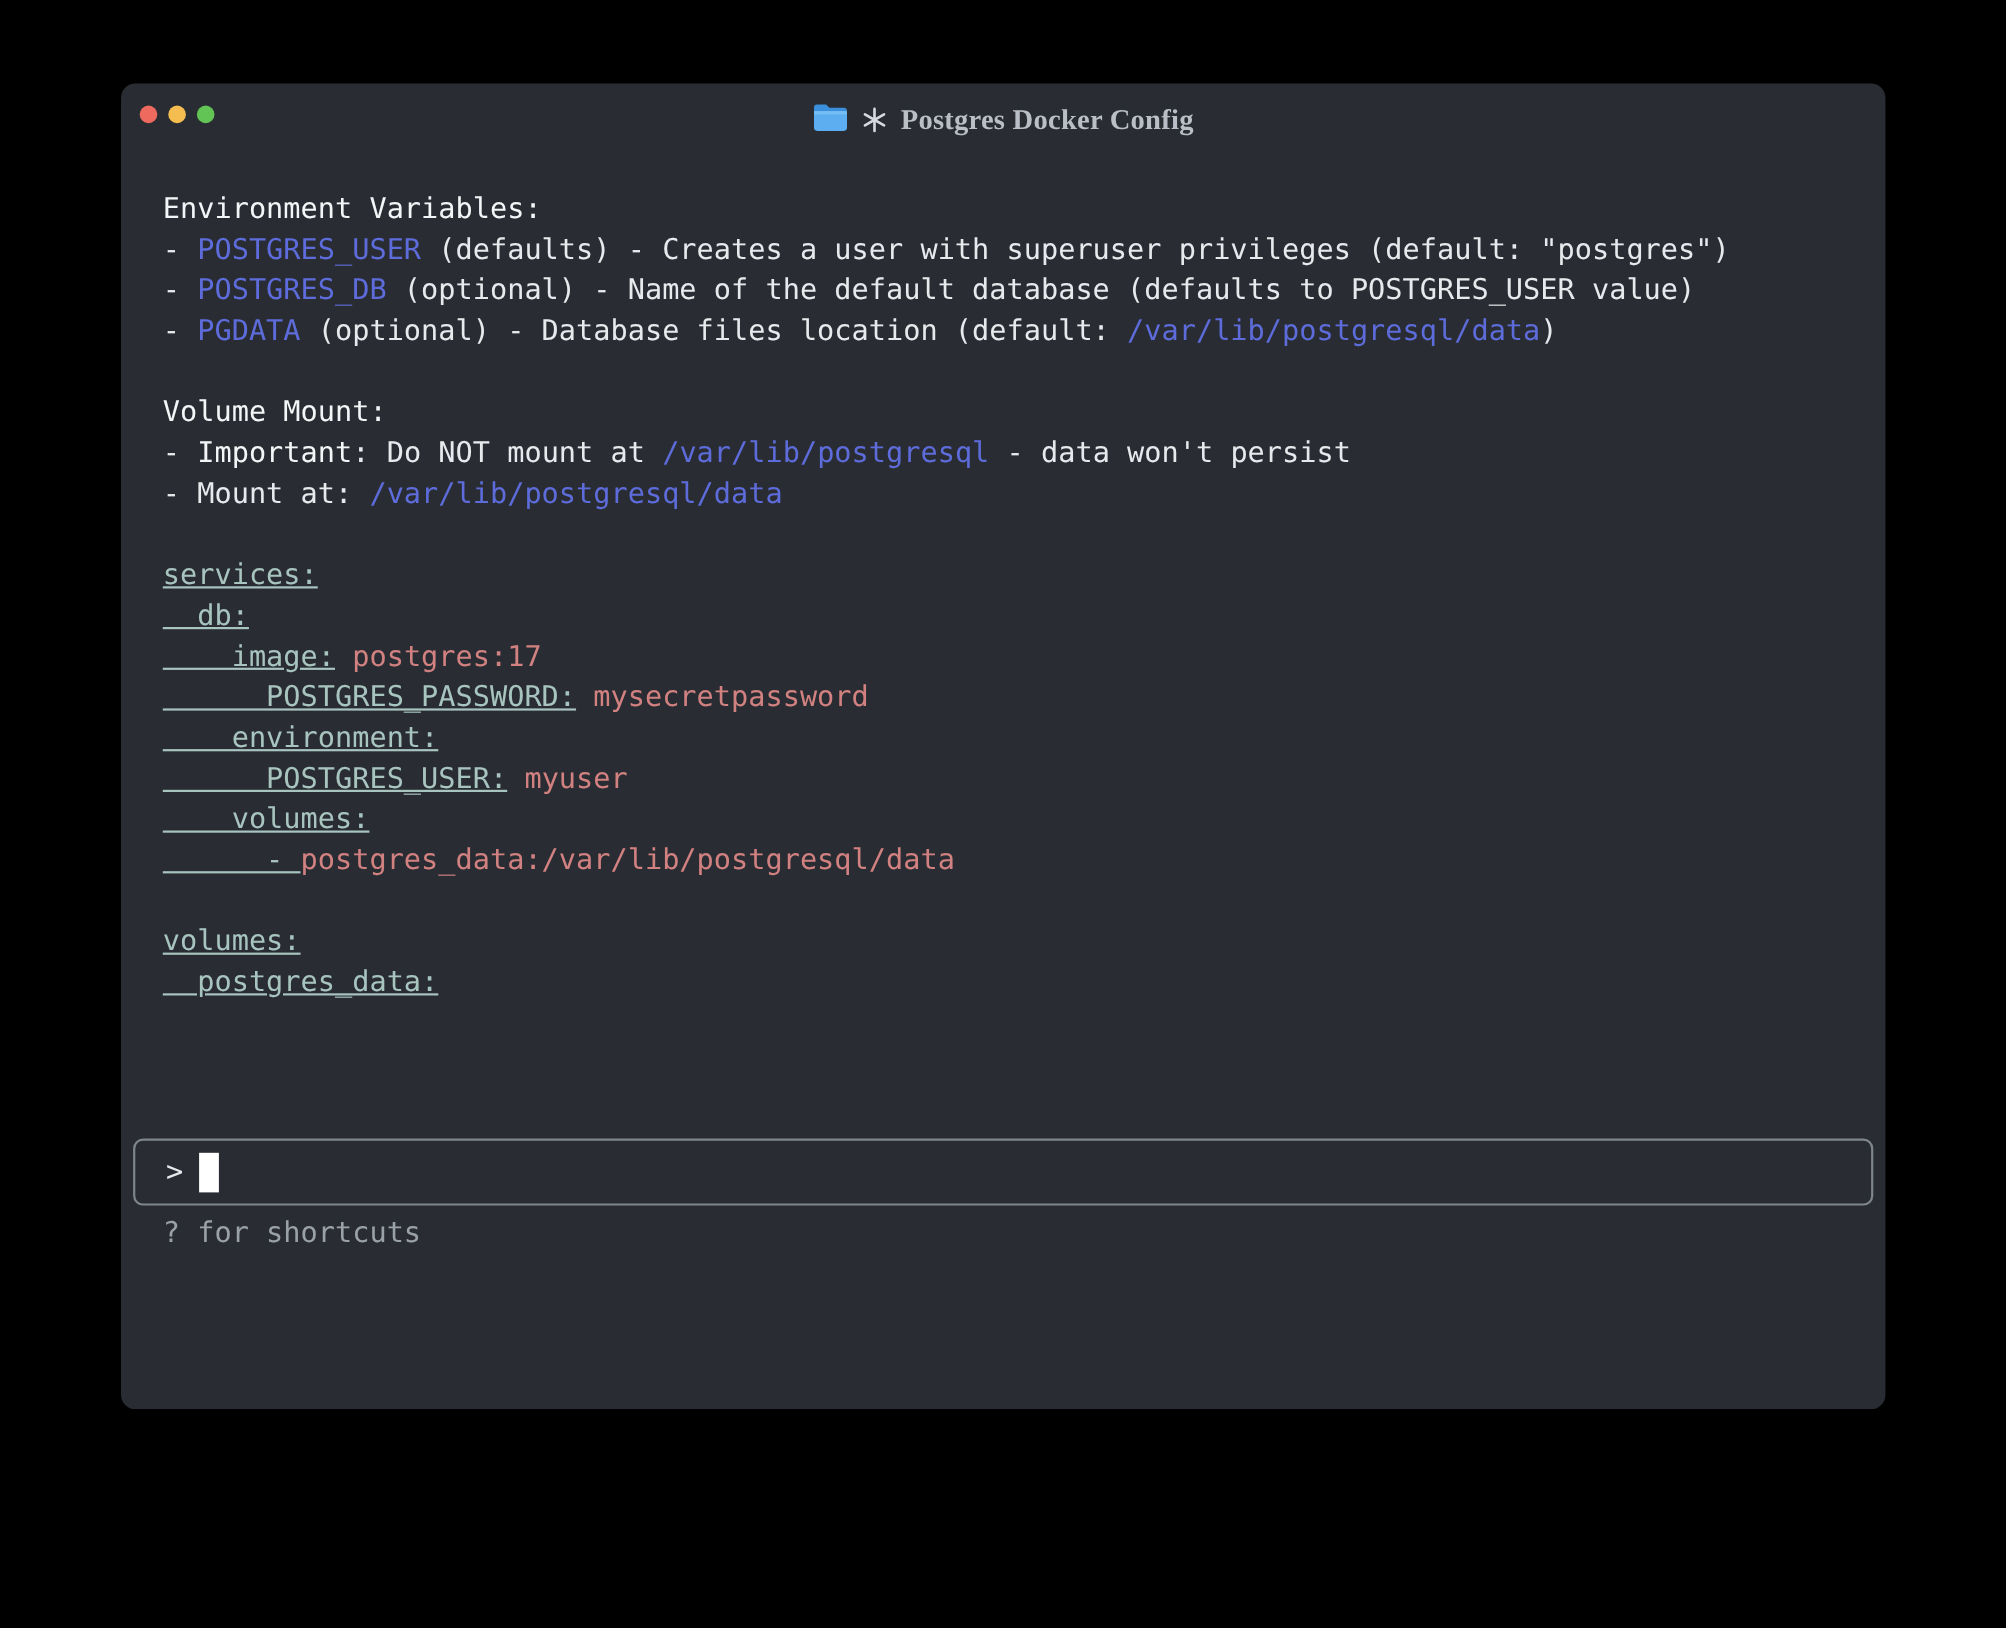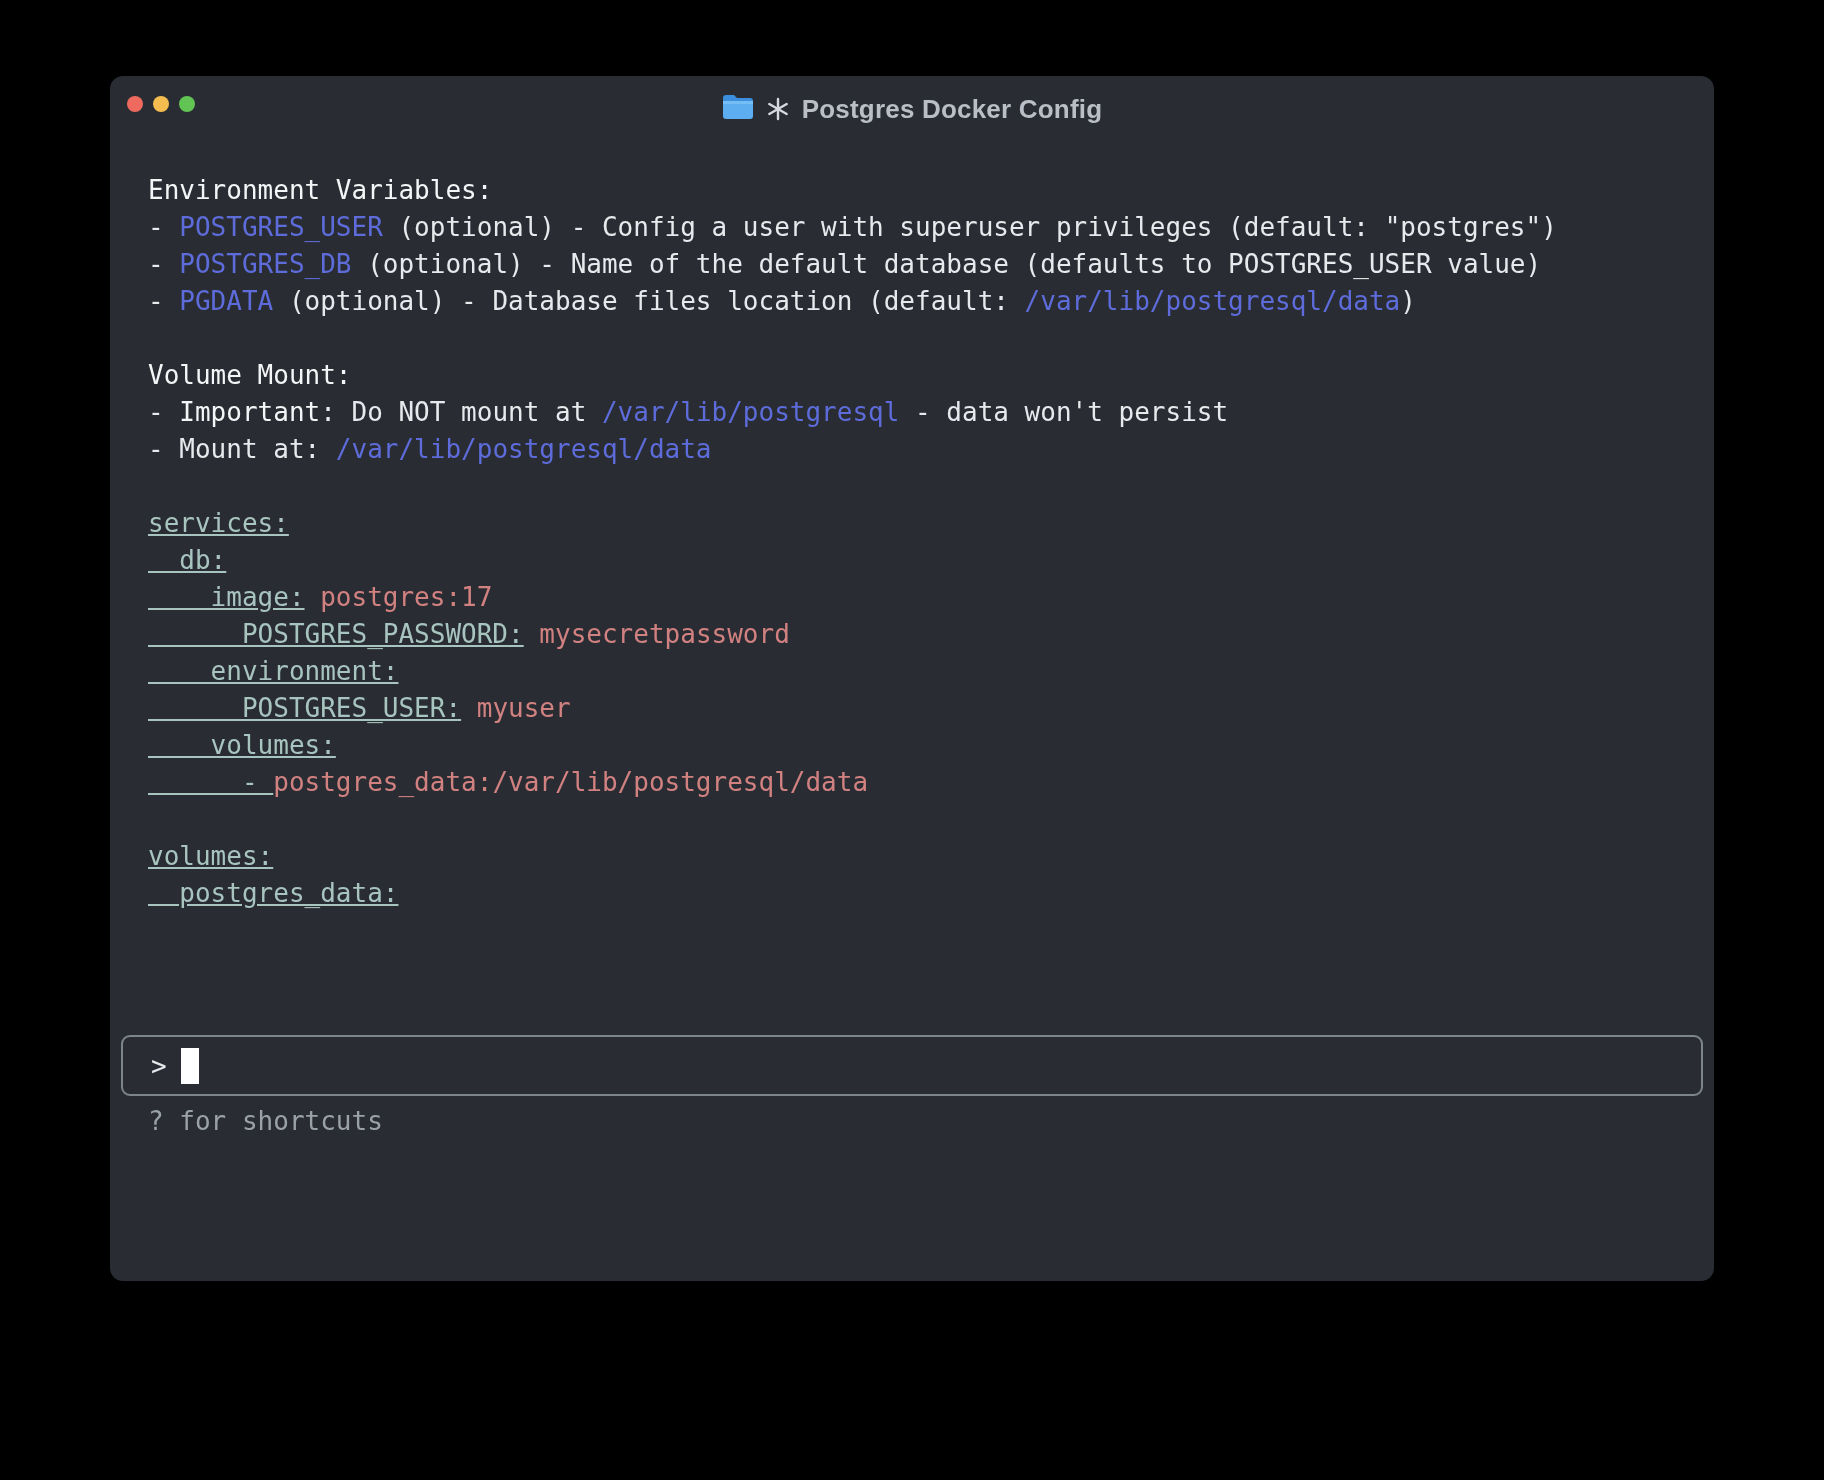--- a/index.html
+++ b/index.html
@@ -15,21 +15,21 @@
     position:relative; height:58px; display:flex; align-items:center; justify-content:center;
   }
   .traffic { position:absolute; left:17px; top:20px; display:flex; gap:10px; }
   .light { width:16px; height:16px; border-radius:50%; }
   .light.red    { background:var(--traffic-red,#ee6a5f); }
   .light.yellow { background:var(--traffic-yellow,#f5bd4f); }
   .light.green  { background:var(--traffic-green,#61c454); }
 
   .title-group { display:flex; align-items:center; gap:12px; margin-top:8px; }
   .title-text {
-    font-family:Liberation Sans, sans-serif; font-weight:bold;
+    font-family:Liberation Serif, serif; font-weight:bold;
     font-size:26px; color:var(--title,#b9bec7); letter-spacing:0.2px;
   }
   .asterisk { display:flex; align-items:center; }
 
   .content {
     position:absolute; left:38px; top:96px; width:1540px;
     font-size:26px; line-height:37px; color:var(--text,#e7e9ec);
   }
   .t-line { height:37px; white-space:pre; }
   .s-plain  { color:var(--text,#e7e9ec); }
@@ -79,21 +79,21 @@
             <line x1="3.3" y1="17" x2="20.7" y2="7"></line>
           </g>
         </svg>
       </span>
       <span class="title-text">Postgres Docker Config</span>
     </div>
   </div>
 
   <div class="content">
       <div class="t-line"><span class="s-bold">Environment Variables:</span></div>
-      <div class="t-line"><span class="s-plain">- </span><span class="s-blue">POSTGRES_USER</span><span class="s-plain"> (optional) - Config a user with superuser privileges (default: "postgres")</span></div>
+      <div class="t-line"><span class="s-plain">- </span><span class="s-blue">POSTGRES_USER</span><span class="s-plain"> (defaults) - Creates a user with superuser privileges (default: "postgres")</span></div>
       <div class="t-line"><span class="s-plain">- </span><span class="s-blue">POSTGRES_DB</span><span class="s-plain"> (optional) - Name of the default database (defaults to POSTGRES_USER value)</span></div>
       <div class="t-line"><span class="s-plain">- </span><span class="s-blue">PGDATA</span><span class="s-plain"> (optional) - Database files location (default: </span><span class="s-blue">/var/lib/postgresql/data</span><span class="s-plain">)</span></div>
       <div class="t-line"></div>
       <div class="t-line"><span class="s-bold">Volume Mount:</span></div>
       <div class="t-line"><span class="s-plain">- </span><span class="s-bold">Important</span><span class="s-plain">: Do NOT mount at </span><span class="s-blue">/var/lib/postgresql</span><span class="s-plain"> - data won't persist</span></div>
       <div class="t-line"><span class="s-plain">- Mount at: </span><span class="s-blue">/var/lib/postgresql/data</span></div>
       <div class="t-line"></div>
       <div class="t-line"><span class="s-teal">services:</span></div>
       <div class="t-line"><span class="s-teal">  db:</span></div>
       <div class="t-line"><span class="s-teal">    image:</span><span class="s-plain"> </span><span class="s-salmon">postgres:17</span></div>

